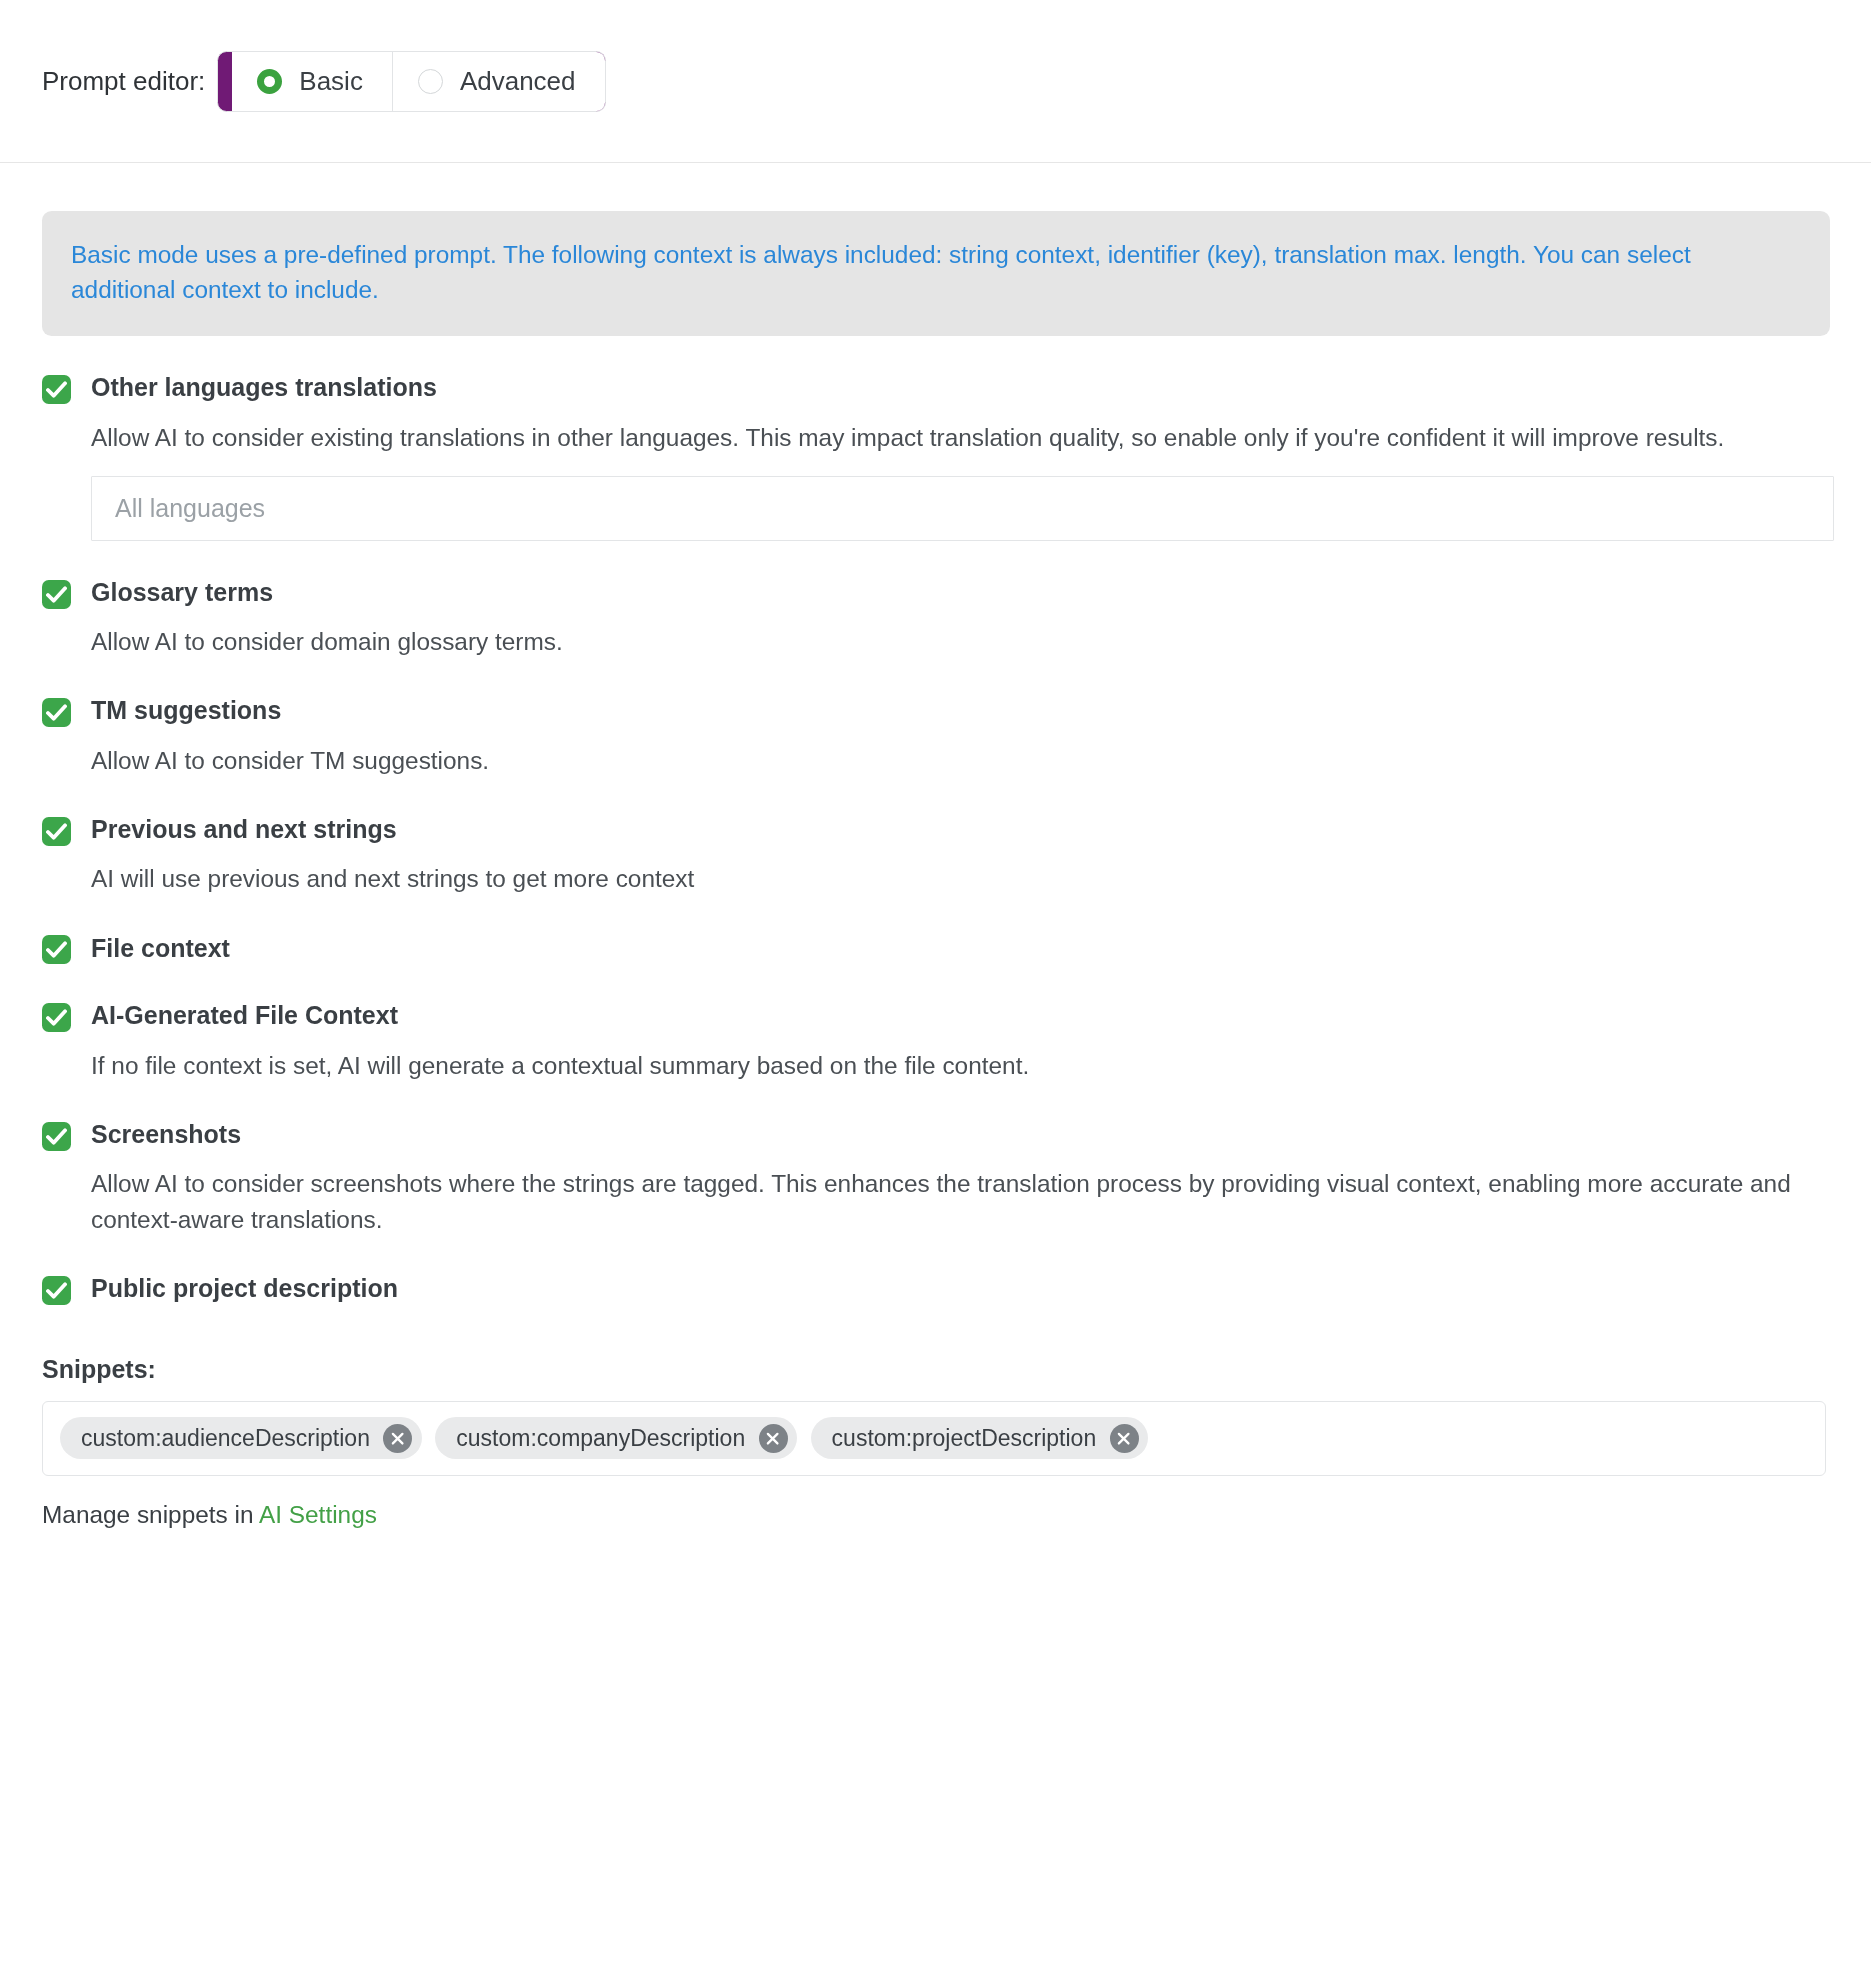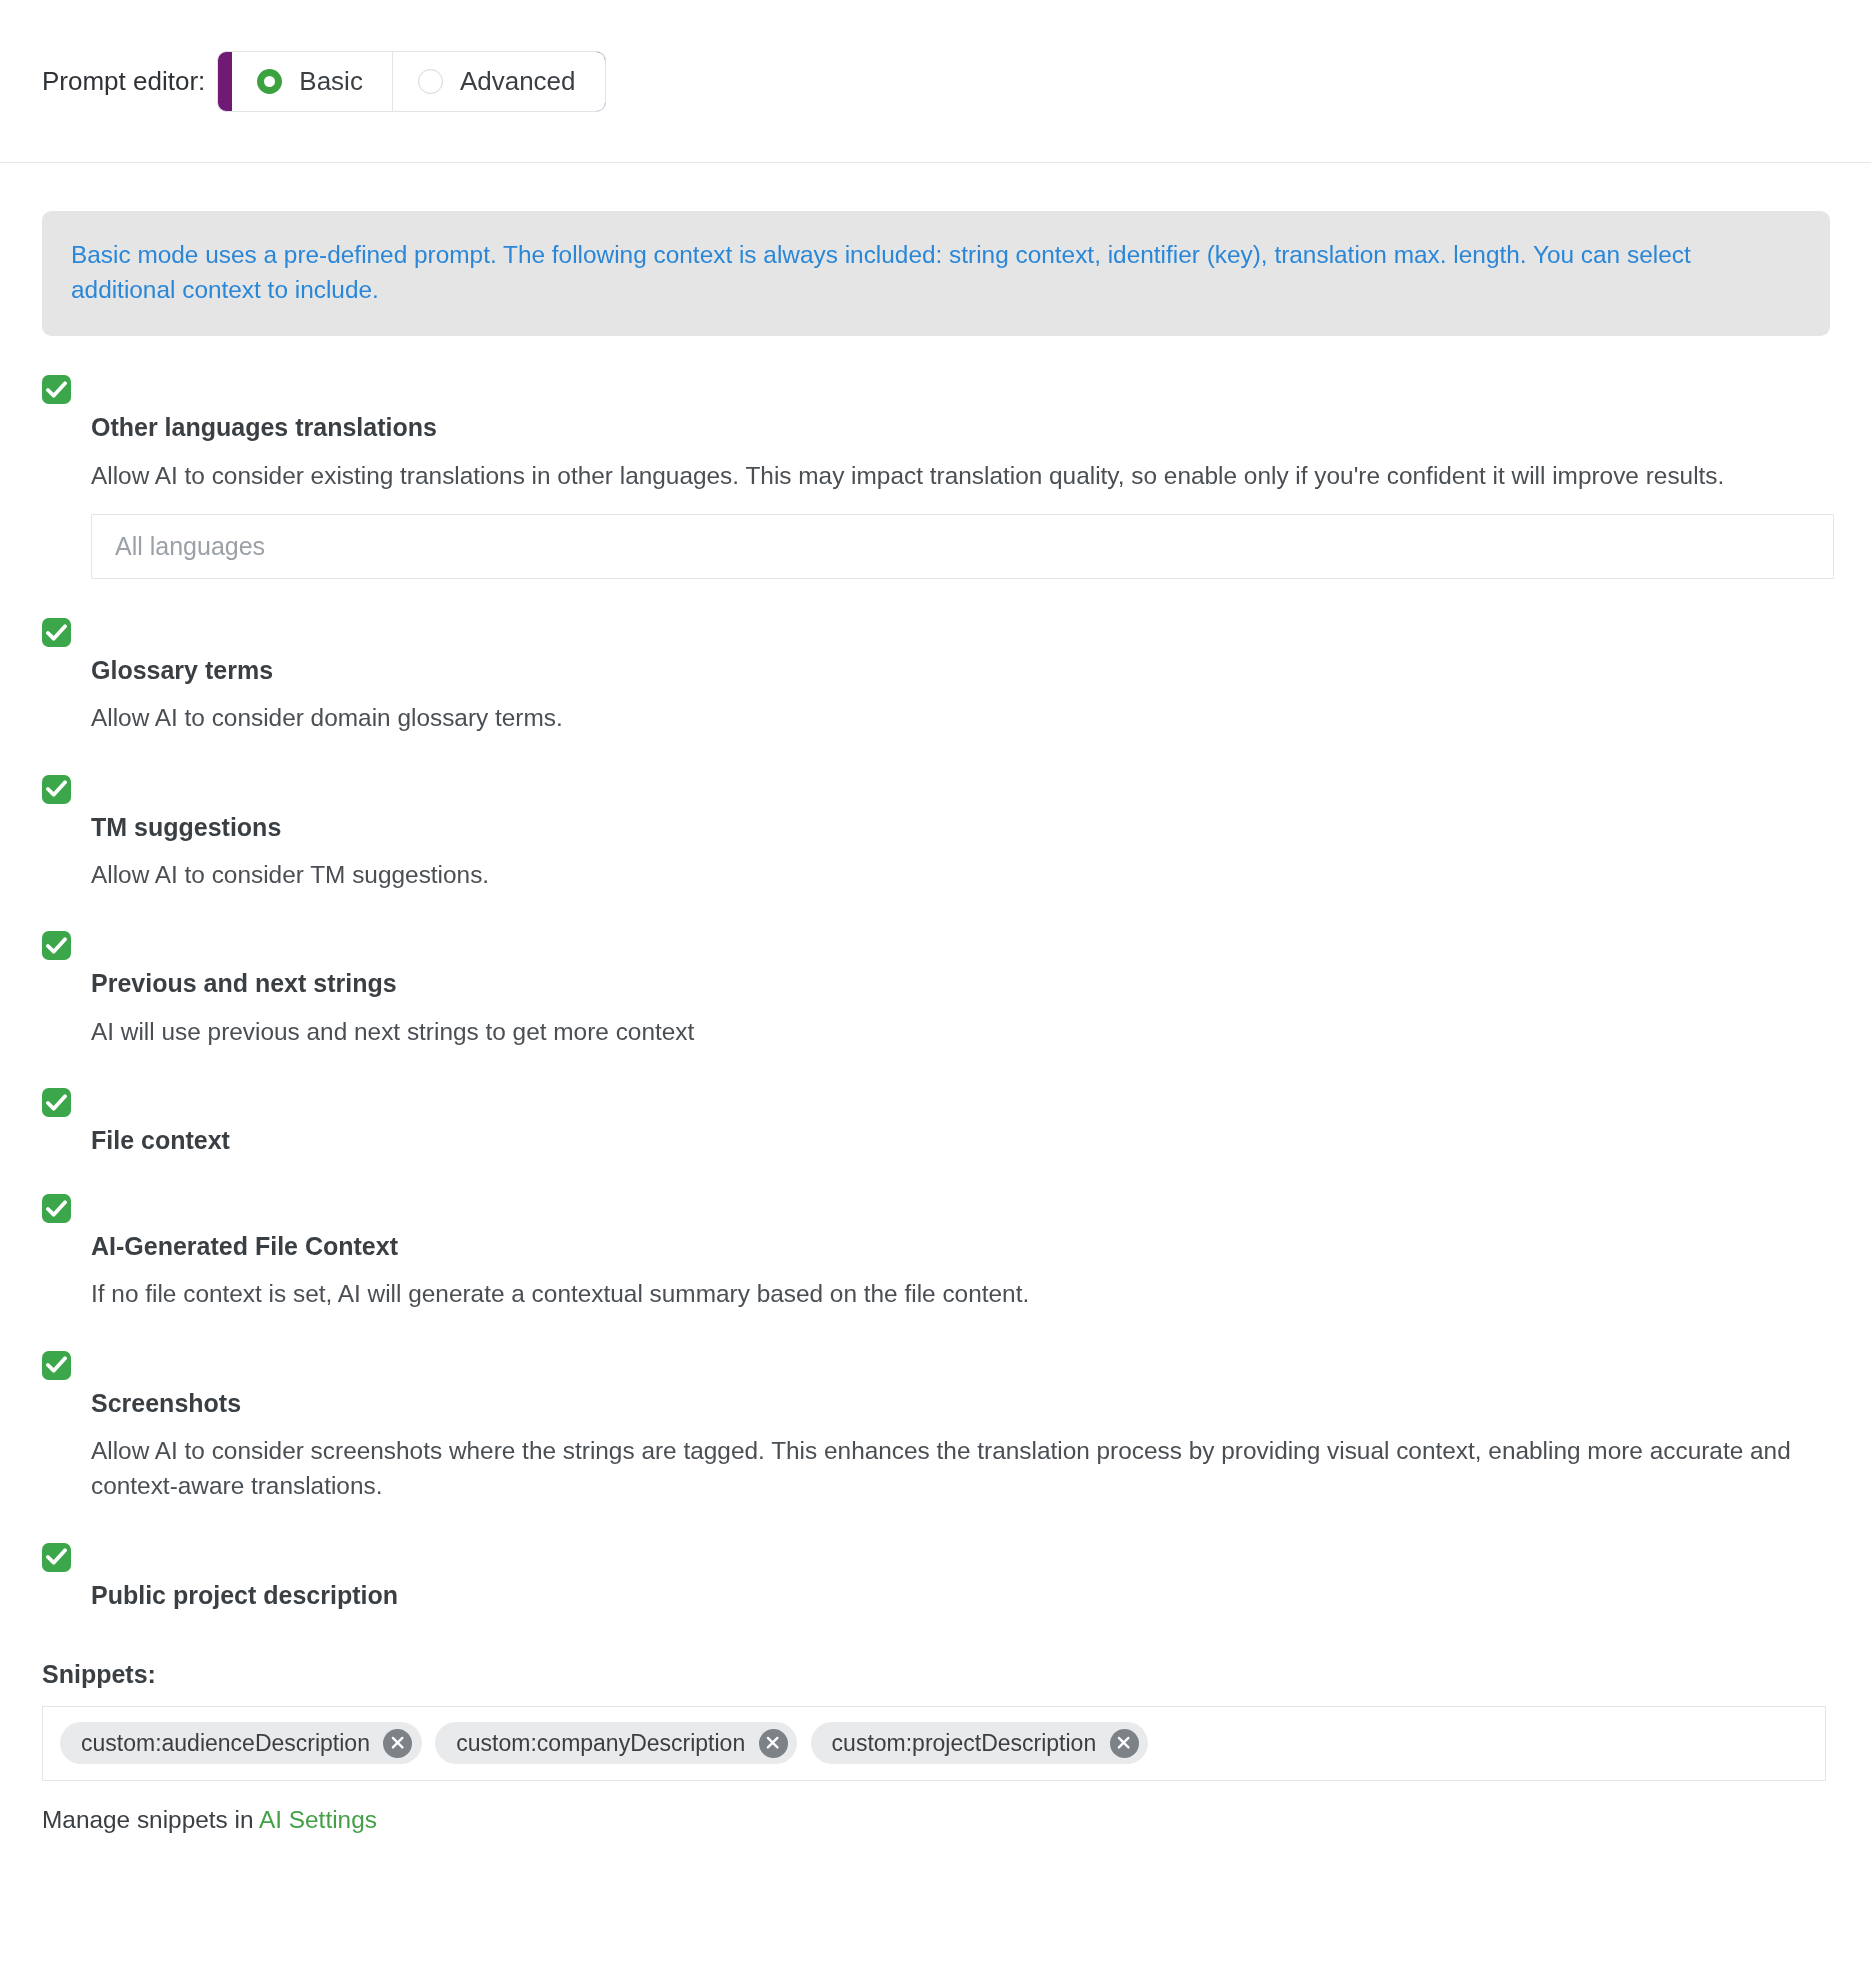--- a/index.html
+++ b/index.html
@@ -105,21 +105,20 @@
     margin-top: 2.9px;
     position: relative;
     cursor: pointer;
   }
   .checkbox svg { display: block; position: absolute; left: 3.8px; top: 4.8px; }
   .option-title {
     font-size: 25px;
     font-weight: bold;
     color: #3a3f44;
     line-height: 1.2;
-    margin-top: 40px;
   }
   .option-desc {
     margin-left: 49px;
     margin-top: 15.3px;
     font-size: 24.4px;
     color: #4a4f54;
     line-height: 1.45;
     max-width: 1721px;
   }
 
@@ -147,21 +146,21 @@
     margin-top: 50px;
     font-size: 25px;
     font-weight: bold;
     color: #3a3f44;
   }
   .snippets-box {
     margin-top: 17px;
     width: 1784px;
     min-height: 75px;
     border: 1.9px solid #e3e5e7;
-    border-radius: 0;
+    border-radius: 6px;
     background: #ffffff;
     display: flex;
     align-items: center;
     gap: 13.4px;
     padding: 0 17px;
   }
   .chip {
     display: inline-flex;
     align-items: center;
     background: #e9eaeb;

